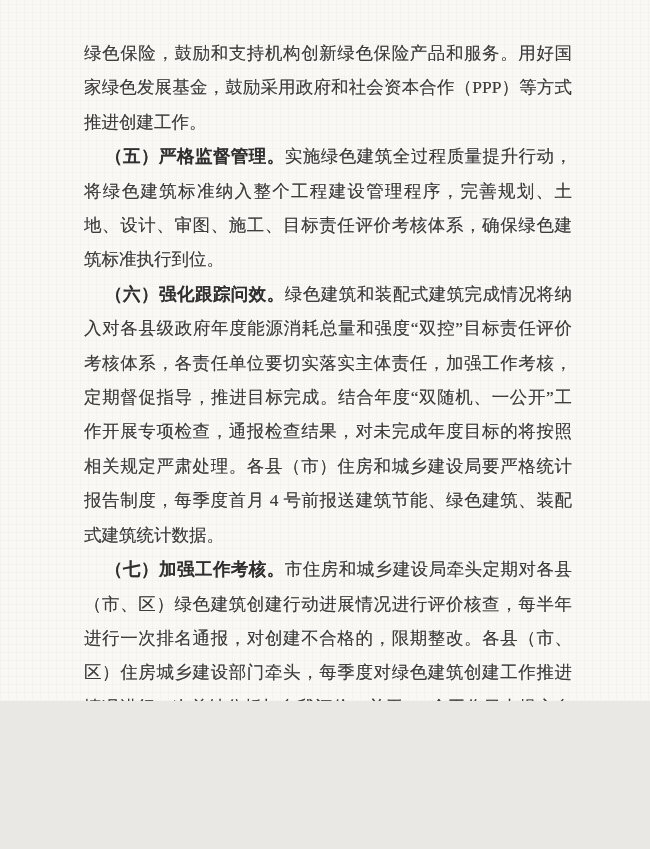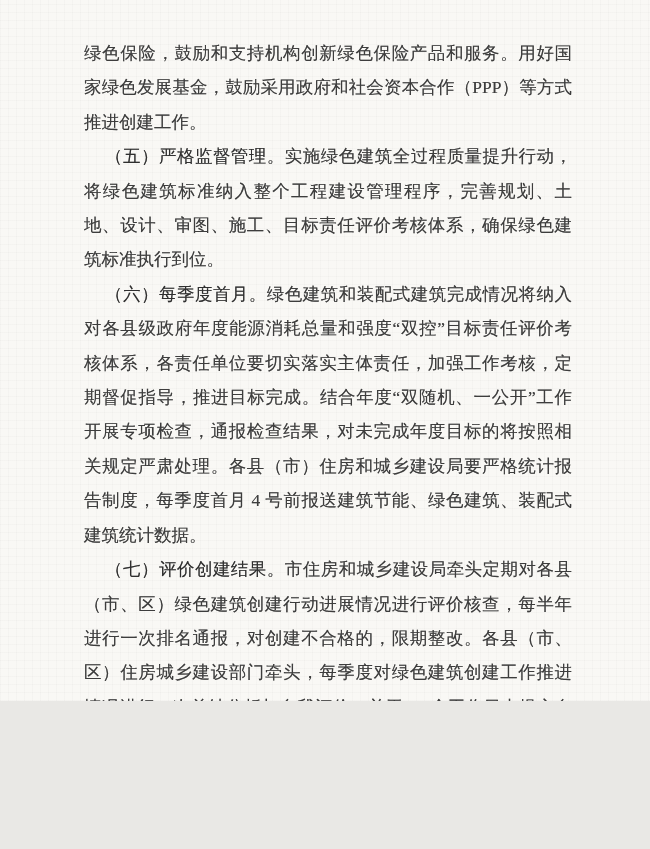--- a/index.html
+++ b/index.html
@@ -32,21 +32,21 @@
     text-shadow: 0 0 0.5px rgba(70,70,70,0.55);
   }
   .para {
     margin: 0;
     padding: 0;
   }
   .para.indent {
     text-indent: 1.2em;
   }
   .head {
-    font-weight: 400;
+    font-weight: 700;
     color: #2f2f2f;
   }
   .pageno {
     position: absolute;
     top: 758px;
     right: 86px;
     font-size: 15px;
     letter-spacing: 2px;
     color: #3d3d3d;
     text-shadow: 0 0 0.5px rgba(70,70,70,0.55);
@@ -55,20 +55,20 @@
 </head>
 <body>
 
 <div class="page">
   <div class="textblock">
 
     <p class="para"><span>绿色保险，鼓励和支持机构创新绿色保险产品和服务。用好国家绿色发展基金，鼓励采用政府和社会资本合作（PPP）等方式推进创建工作。</span></p>
 
     <p class="para indent"><b class="head">（五）严格监督管理。</b><span>实施绿色建筑全过程质量提升行动，将绿色建筑标准纳入整个工程建设管理程序，完善规划、土地、设计、审图、施工、目标责任评价考核体系，确保绿色建筑标准执行到位。</span></p>
 
-    <p class="para indent"><b class="head">（六）每季度首月。</b><span>绿色建筑和装配式建筑完成情况将纳入对各县级政府年度能源消耗总量和强度“双控”目标责任评价考核体系，各责任单位要切实落实主体责任，加强工作考核，定期督促指导，推进目标完成。结合年度“双随机、一公开”工作开展专项检查，通报检查结果，对未完成年度目标的将按照相关规定严肃处理。各县（市）住房和城乡建设局要严格统计报告制度，每季度首月 4 号前报送建筑节能、绿色建筑、装配式建筑统计数据。</span></p>
+    <p class="para indent"><b class="head">（六）强化跟踪问效。</b><span>绿色建筑和装配式建筑完成情况将纳入对各县级政府年度能源消耗总量和强度“双控”目标责任评价考核体系，各责任单位要切实落实主体责任，加强工作考核，定期督促指导，推进目标完成。结合年度“双随机、一公开”工作开展专项检查，通报检查结果，对未完成年度目标的将按照相关规定严肃处理。各县（市）住房和城乡建设局要严格统计报告制度，每季度首月 4 号前报送建筑节能、绿色建筑、装配式建筑统计数据。</span></p>
 
-    <p class="para indent"><b class="head">（七）评价创建结果。</b><span>市住房和城乡建设局牵头定期对各县（市、区）绿色建筑创建行动进展情况进行评价核查，每半年进行一次排名通报，对创建不合格的，限期整改。各县（市、区）住房城乡建设部门牵头，每季度对绿色建筑创建工作推进情况进行一次总结分析与自我评价，并于 10 个工作日内提交自我评价报告。</span></p>
+    <p class="para indent"><b class="head">（七）加强工作考核。</b><span>市住房和城乡建设局牵头定期对各县（市、区）绿色建筑创建行动进展情况进行评价核查，每半年进行一次排名通报，对创建不合格的，限期整改。各县（市、区）住房城乡建设部门牵头，每季度对绿色建筑创建工作推进情况进行一次总结分析与自我评价，并于 10 个工作日内提交自我评价报告。</span></p>
 
   </div>
 
   <div class="pageno">— 4 —</div>
 </div>
 
 </body></html>

